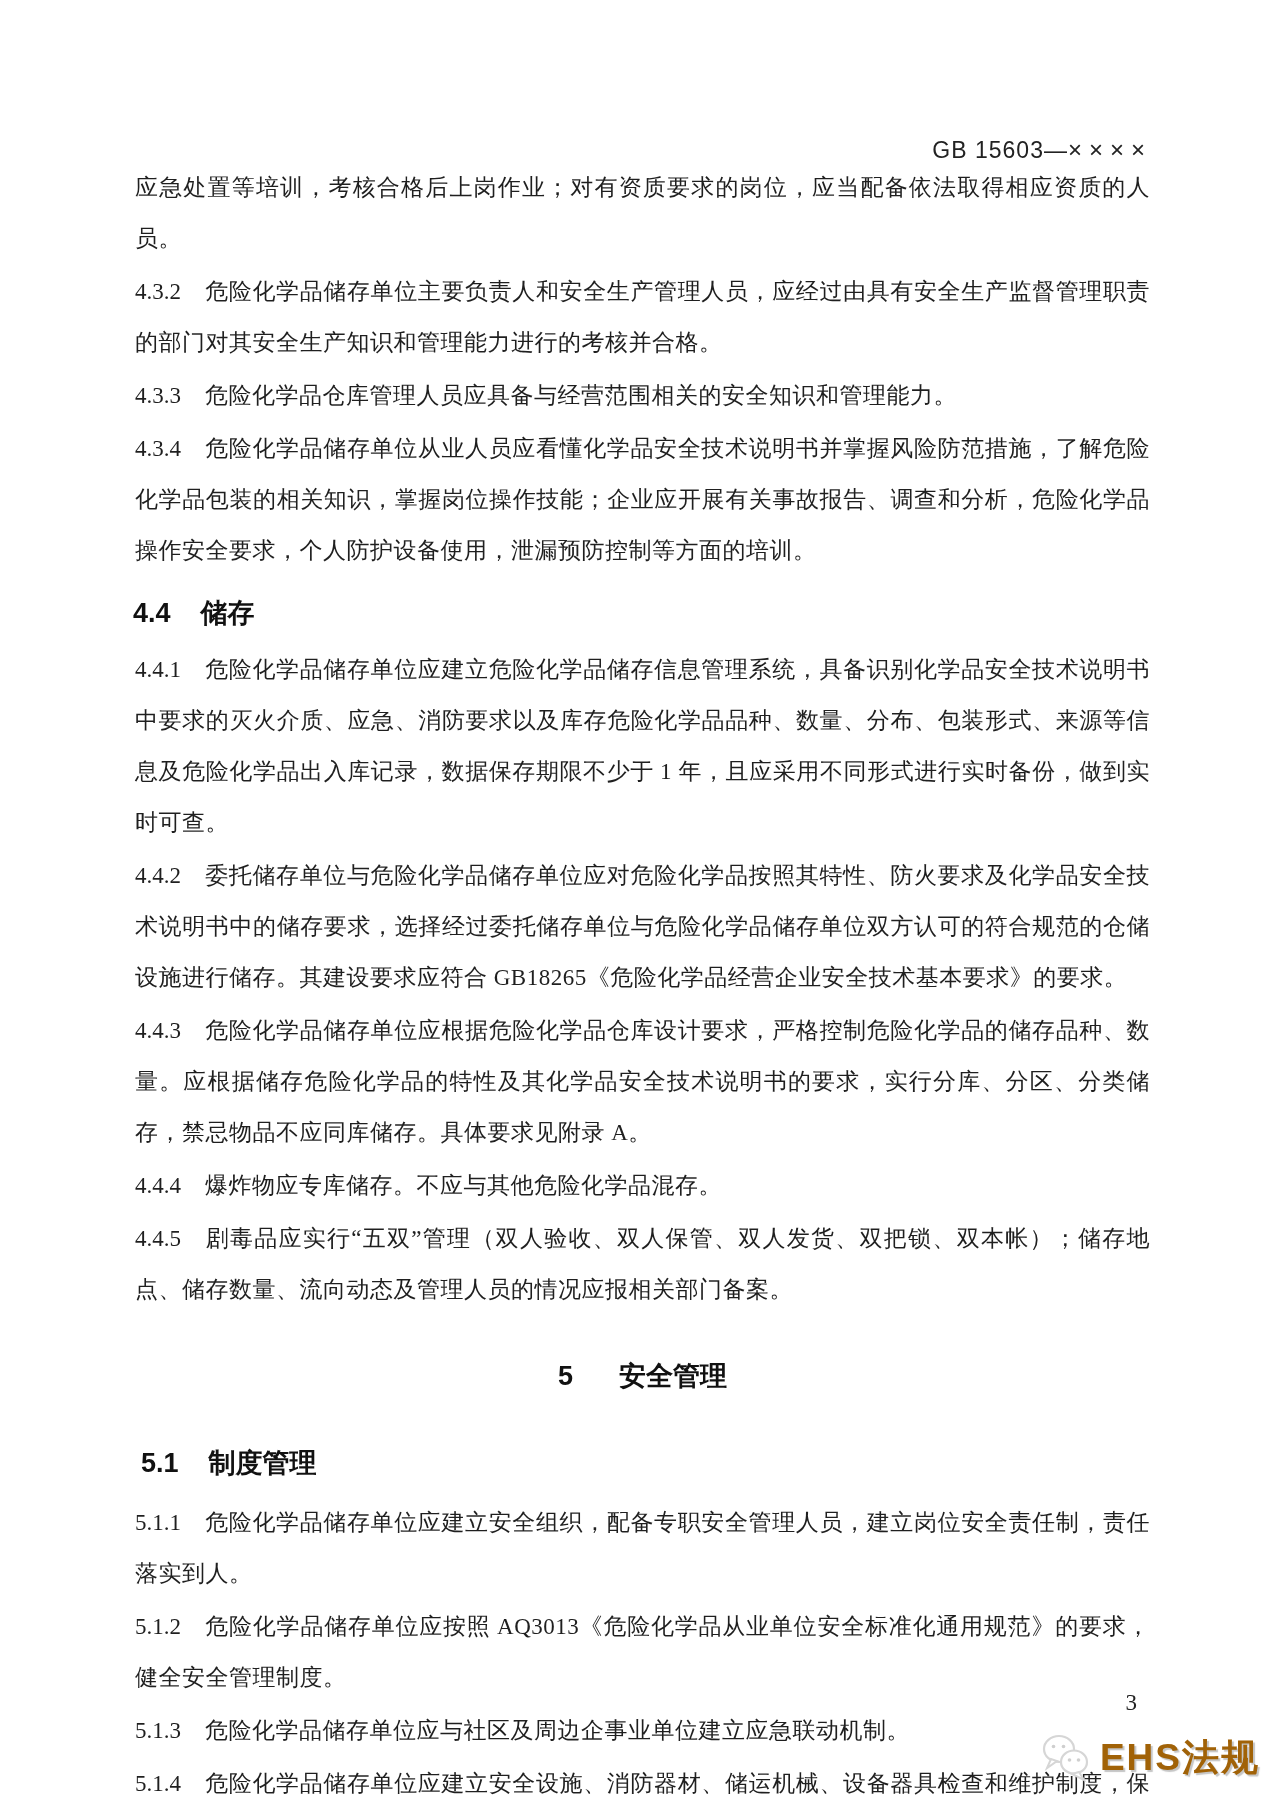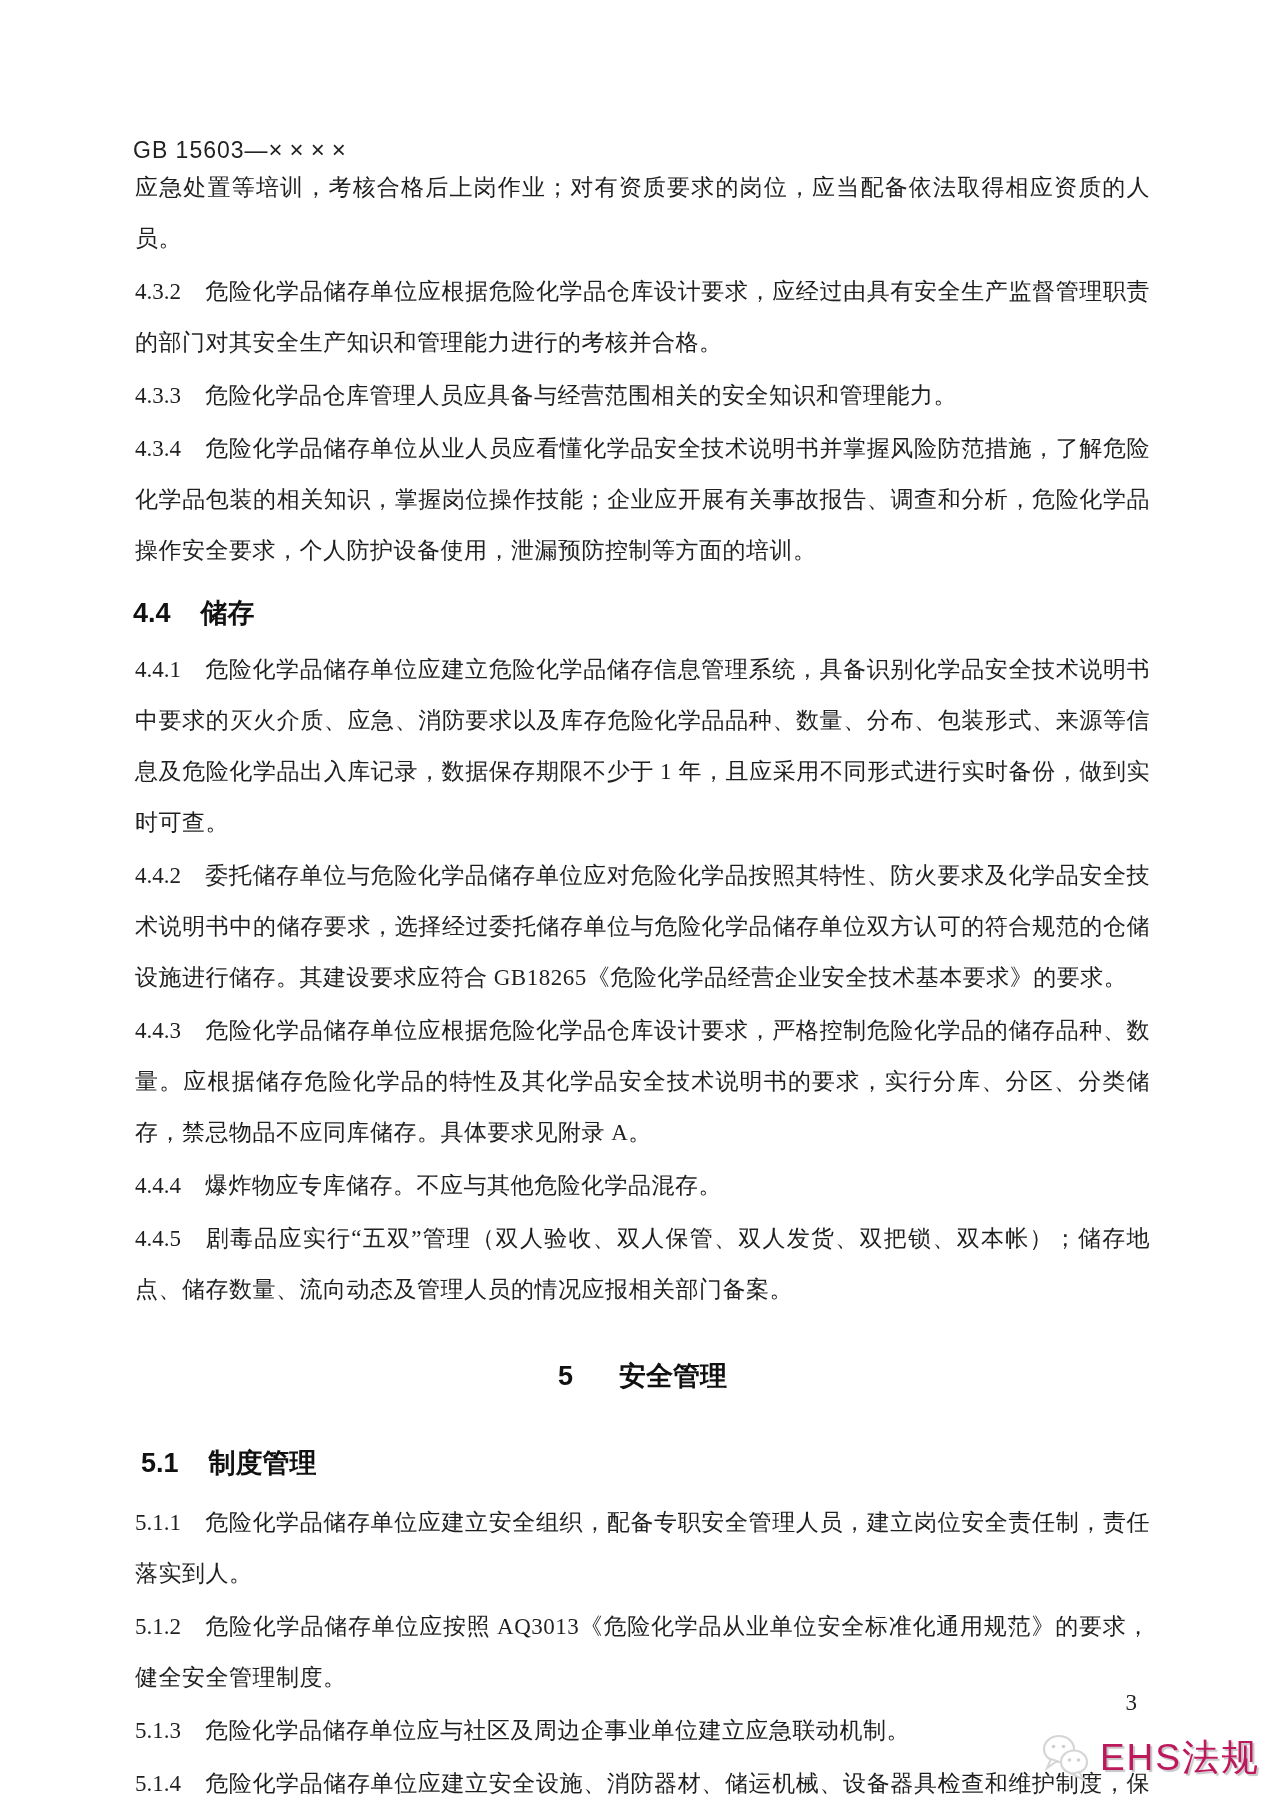--- a/index.html
+++ b/index.html
@@ -6,20 +6,21 @@
   .page{
     position:relative;
     width:1280px;height:1810px;
     background:#ffffff;
     font-family:"Liberation Serif","DejaVu Serif",serif;
     color:#1f1f1f;
     overflow:hidden;
   }
   .doc-header{
     position:absolute;top:136px;left:133px;right:128px;
+    text-align:right;
     font-family:"Liberation Sans","DejaVu Sans",sans-serif;
     font-size:23px;color:#222;letter-spacing:1px;
     white-space:nowrap;
   }
   .doc-header .xmarks{letter-spacing:7px;font-size:24px;}
   .content{
     position:absolute;top:160px;left:133px;right:128px;
   }
   p.clause{
     margin:2px;
@@ -52,23 +53,23 @@
     font-family:"Liberation Serif","DejaVu Serif",serif;
   }
   .watermark{
     position:absolute;
     top:1732px;right:20px;
     display:flex;align-items:center;gap:8px;
     user-select:none;
   }
   .watermark .wm-text{
     font-family:"Liberation Sans","DejaVu Sans",sans-serif;
-    font-weight:normal;
+    font-weight:bold;
     font-size:37px;
-    color:#be185d;
+    color:#a16207;
     letter-spacing:2px;
     text-shadow:2px 2px 1px rgba(150,150,150,0.55), -1px -1px 0 rgba(255,255,255,0.9);
   }
   .wm-icon svg{display:block;}
 </style>
 </head>
 <body>
 
 <div class="page">
 
@@ -76,21 +77,21 @@
     <span>GB 15603—</span><span class="xmarks">××××</span>
   </div>
 
   <div class="content">
 
     <p class="clause">
       <span class="txt">应急处置等培训，考核合格后上岗作业；对有资质要求的岗位，应当配备依法取得相应资质的人员。</span>
     </p>
 
     <p class="clause">
-      <span class="num">4.3.2</span><span class="txt">危险化学品储存单位应根据危险化学品仓库设计要求，应经过由具有安全生产监督管理职责的部门对其安全生产知识和管理能力进行的考核并合格。</span>
+      <span class="num">4.3.2</span><span class="txt">危险化学品储存单位主要负责人和安全生产管理人员，应经过由具有安全生产监督管理职责的部门对其安全生产知识和管理能力进行的考核并合格。</span>
     </p>
 
     <p class="clause">
       <span class="num">4.3.3</span><span class="txt">危险化学品仓库管理人员应具备与经营范围相关的安全知识和管理能力。</span>
     </p>
 
     <p class="clause">
       <span class="num">4.3.4</span><span class="txt">危险化学品储存单位从业人员应看懂化学品安全技术说明书并掌握风险防范措施，了解危险化学品包装的相关知识，掌握岗位操作技能；企业应开展有关事故报告、调查和分析，危险化学品操作安全要求，个人防护设备使用，泄漏预防控制等方面的培训。</span>
     </p>
 

